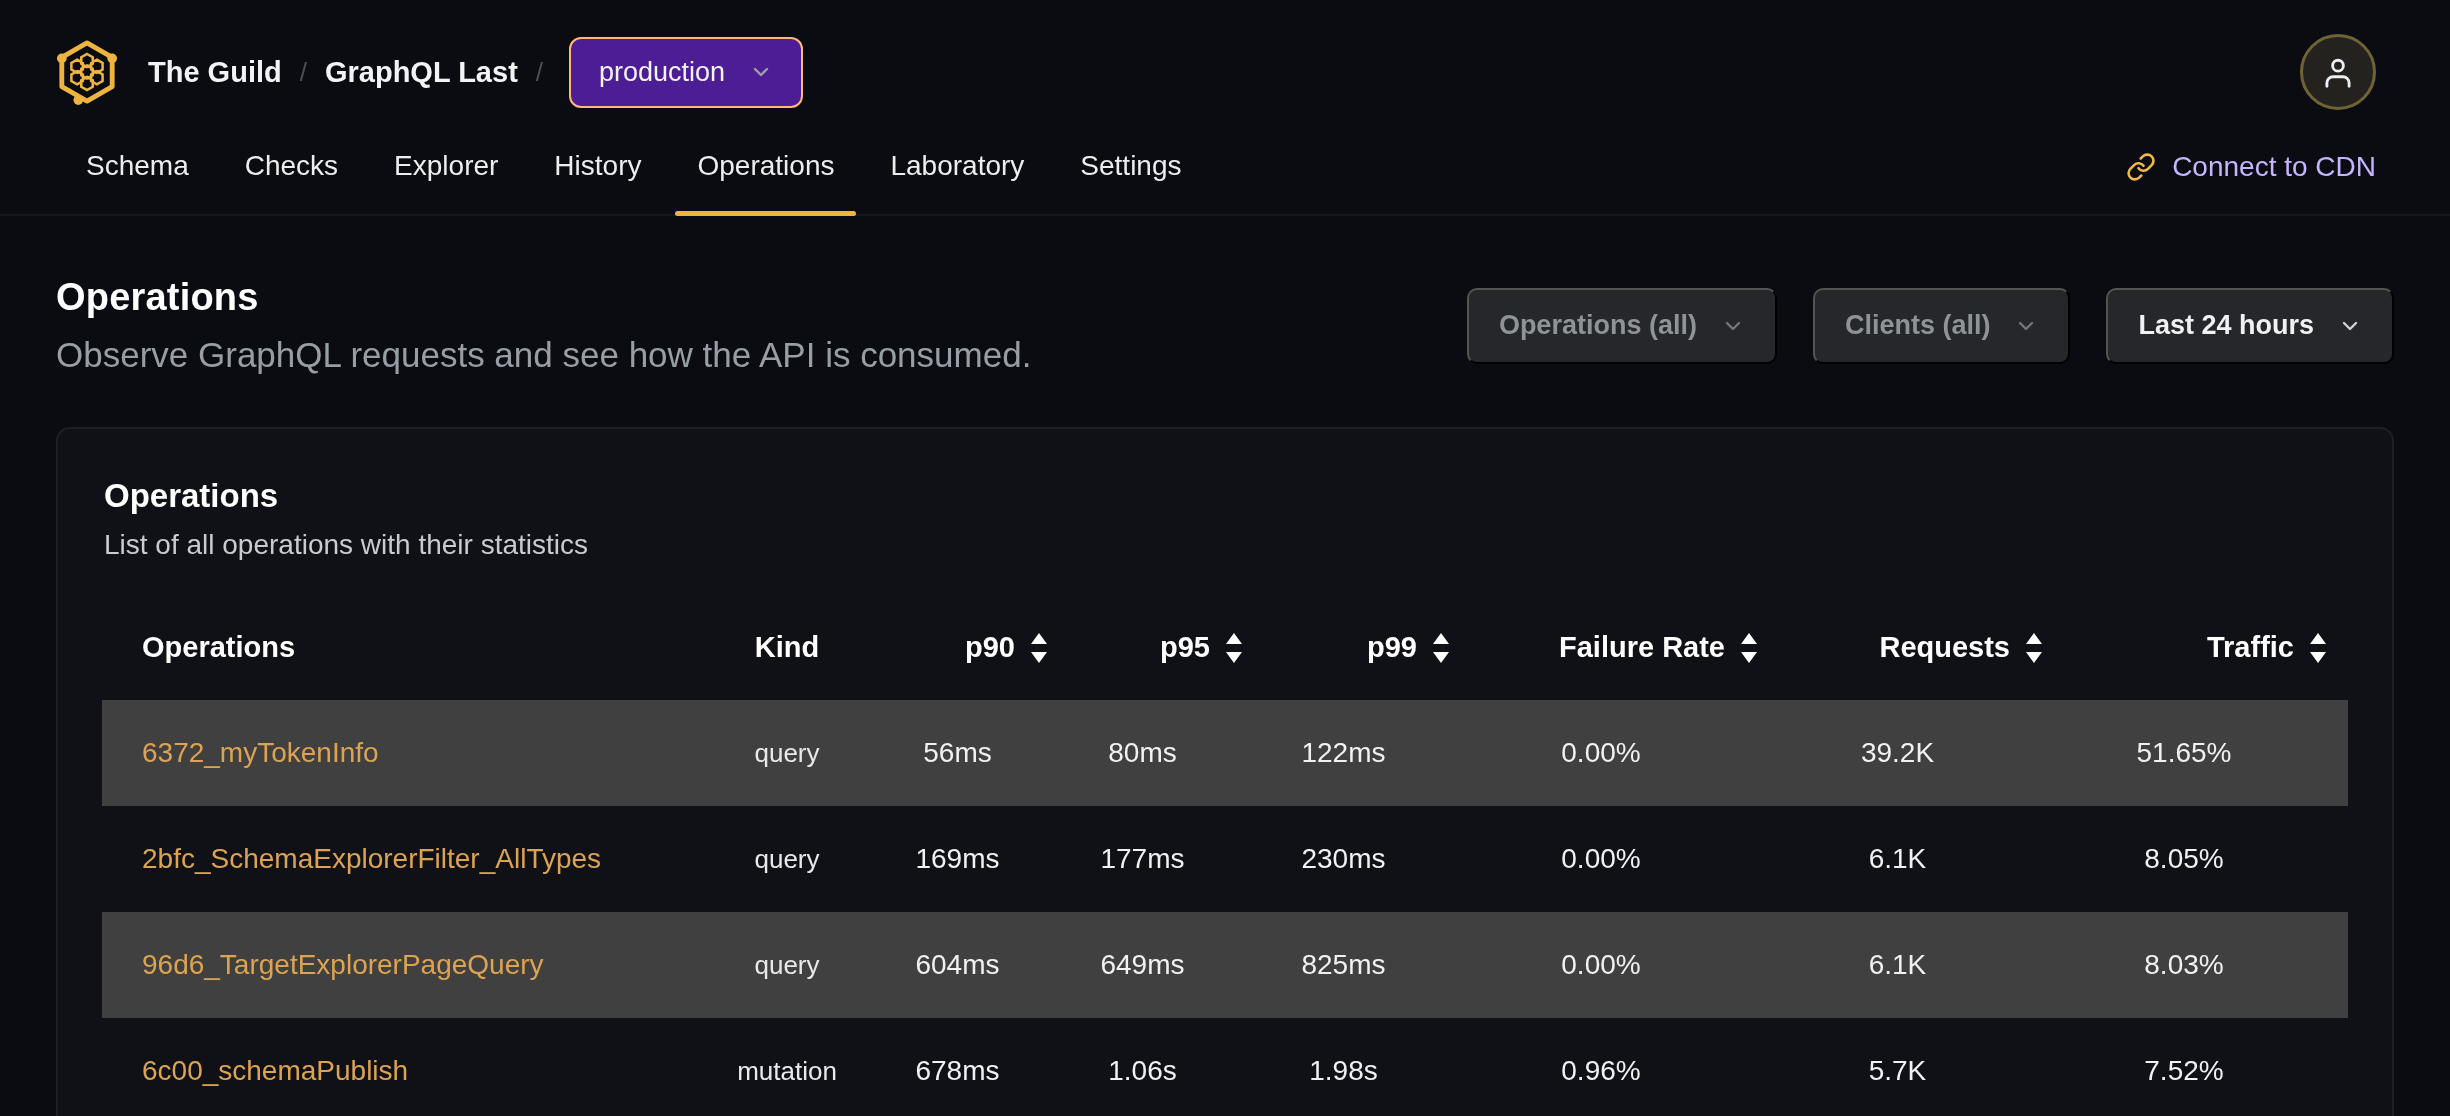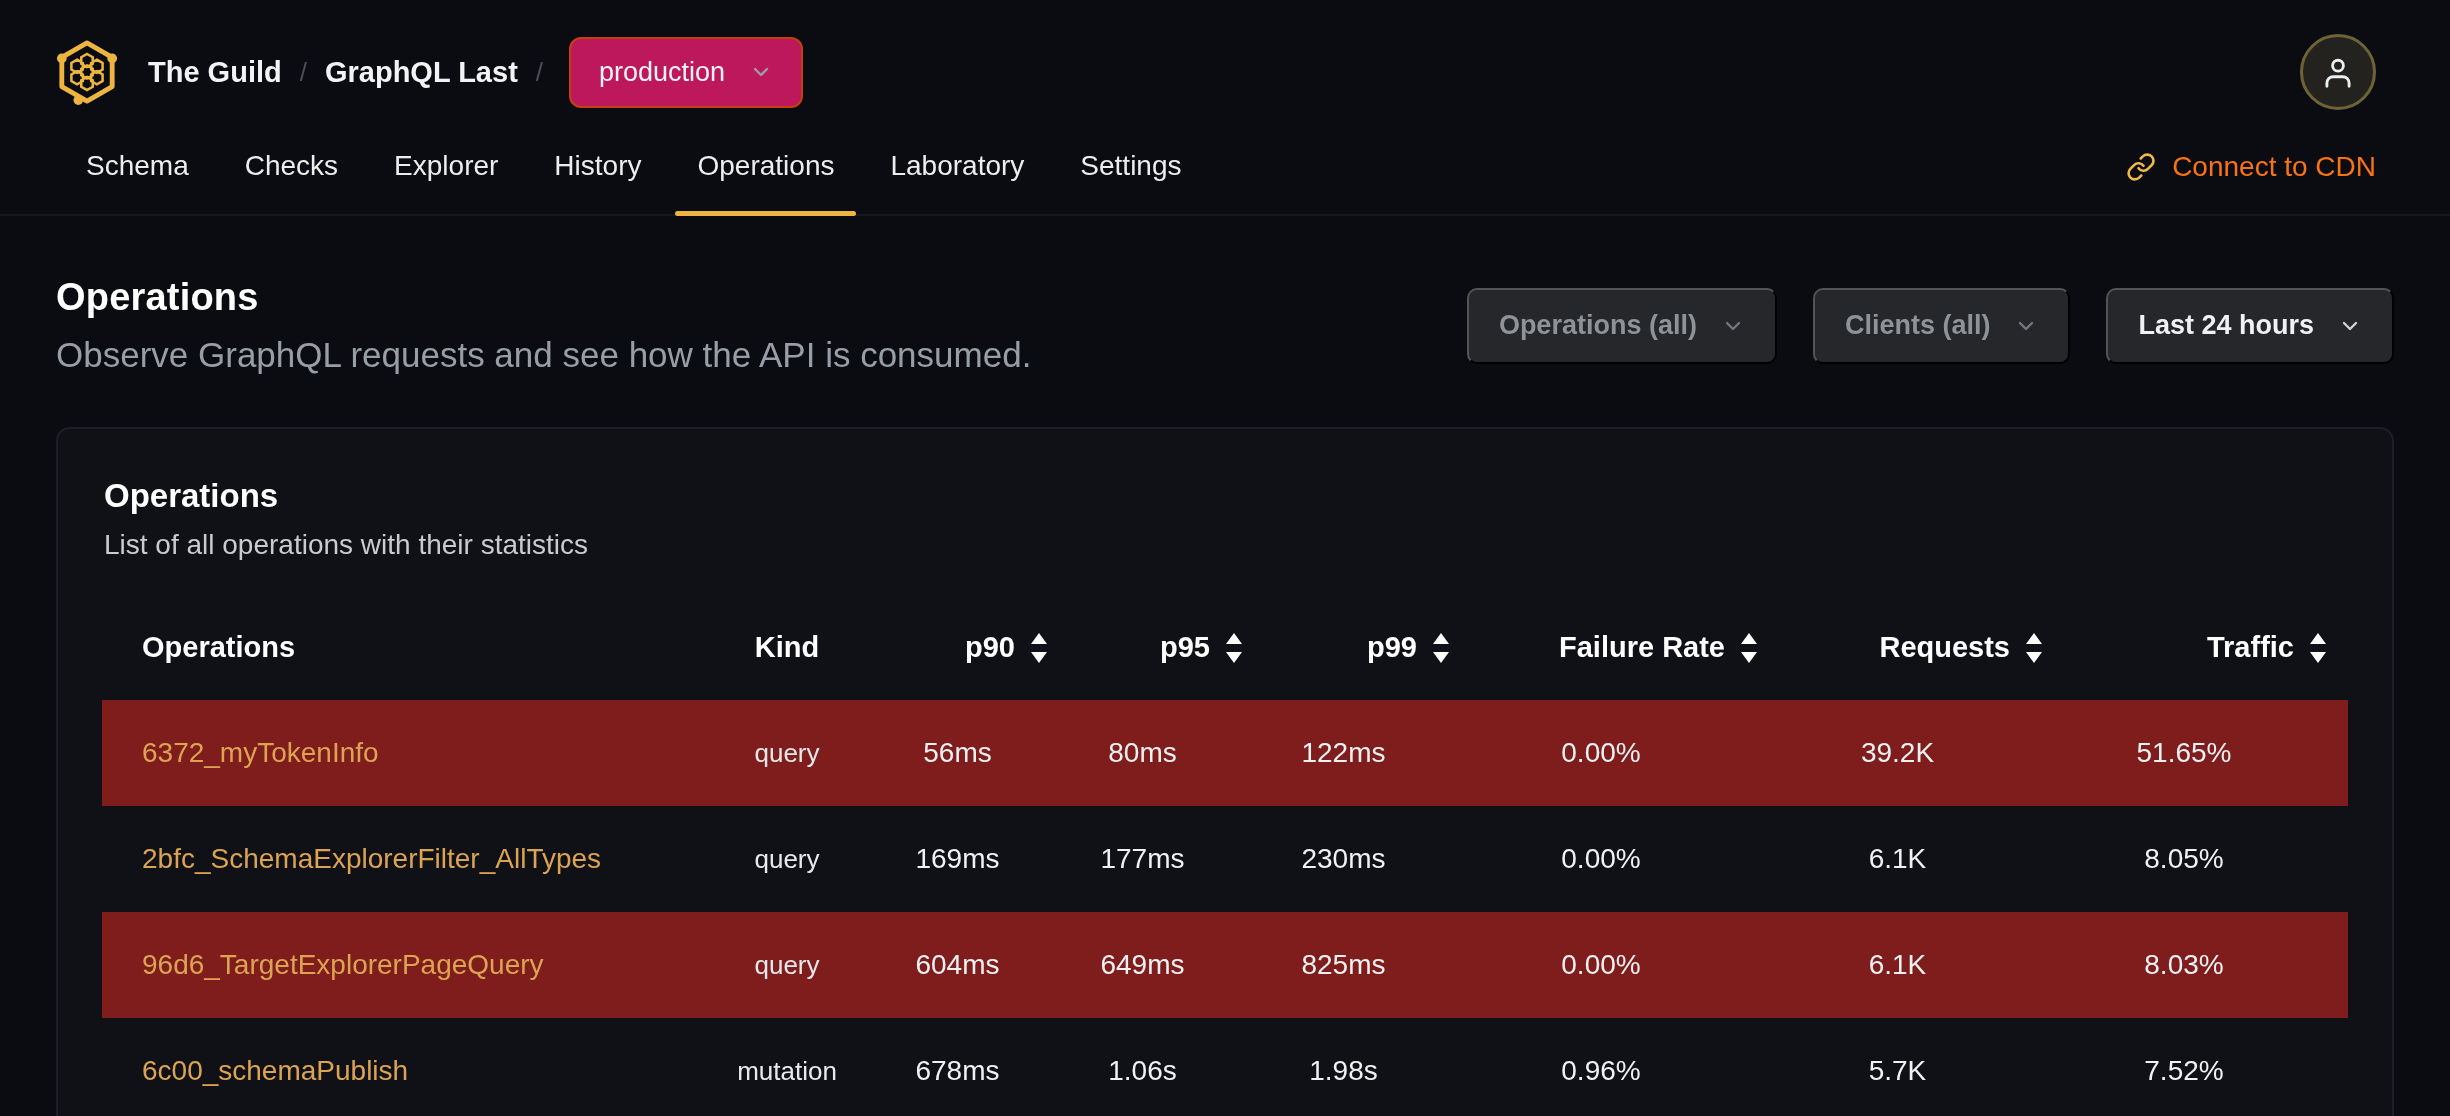--- a/index.html
+++ b/index.html
@@ -10,41 +10,41 @@
     font-family: "Liberation Sans", "DejaVu Sans", sans-serif;
   }
 
   
   .topbar { display: flex; align-items: center; padding: 34px 74px 26px 56px; }
   .logo { flex: 0 0 auto; display: flex; align-items: center; }
   .crumbs { display: flex; align-items: center; gap: 18px; margin-left: 30px; font-size: 29px; font-weight: 600; color: #f2f3f5; }
   .crumb-sep { color: #4a4f58; font-weight: 400; font-size: 26px; }
   .target-btn {
     margin-left: 26px; display: flex; align-items: center; gap: 24px;
-    background: #be185d; border: 2px solid #c2410c; border-radius: 12px;
+    background: #4c1d95; border: 2px solid #fdba74; border-radius: 12px;
     padding: 18px 28px; font-size: 27px; font-weight: 500; color: #f2f3f5; cursor: pointer;
   }
   .chev { color: #9aa0a6; display: inline-flex; }
   .avatar {
     margin-left: auto; width: 76px; height: 76px; border-radius: 50%;
     background: #23221e; border: 3px solid #6f6234;
     display: flex; align-items: center; justify-content: center; cursor: pointer;
   }
 
   
   .nav { display: flex; align-items: stretch; padding: 0 74px 0 58px; border-bottom: 2px solid #15171d; }
   .tab {
     position: relative; font-size: 28px; color: #eceded; padding: 14px 28px 32px;
     cursor: pointer; white-space: nowrap;
   }
   .tab.active::after {
     content: ""; position: absolute; left: 6px; right: 6px; bottom: -2px;
     height: 5px; background: #efb440; border-radius: 3px;
   }
-  .cdn-link { margin-left: auto; display: flex; align-items: center; gap: 16px; color: #f97316; font-size: 28px; padding-bottom: 16px; cursor: pointer; }
+  .cdn-link { margin-left: auto; display: flex; align-items: center; gap: 16px; color: #c4b5fd; font-size: 28px; padding-bottom: 16px; cursor: pointer; }
 
   
   .page-head { display: flex; align-items: center; justify-content: space-between; padding: 60px 56px 0; }
   .page-title { font-size: 38px; font-weight: 700; color: #ffffff; letter-spacing: 0.2px; }
   .page-sub { margin-top: 16px; font-size: 35px; color: #989ea5; }
   .filters { display: flex; gap: 36px; }
   .filter-btn {
     height: 76px; padding: 0 30px; border-radius: 10px; background: #26272b;
     display: flex; align-items: center; gap: 24px; font-size: 27px; font-weight: 600;
     color: #f0f1f2; cursor: pointer;
@@ -68,21 +68,21 @@
   th { font-size: 29px; font-weight: 700; color: #ffffff; padding: 30px 0 36px; }
   .th-op { text-align: left; padding-left: 40px; }
   .th-kind { text-align: center; }
   .th-num { cursor: pointer; }
   .th-flex { display: flex; align-items: center; justify-content: flex-end; gap: 16px; }
   .sort { display: inline-flex; flex-direction: column; gap: 8px; }
   .tri { width: 0; height: 0; border-left: 8px solid transparent; border-right: 8px solid transparent; }
   .tri.up { border-bottom: 11px solid #ffffff; }
   .tri.down { border-top: 11px solid #ffffff; }
   tbody tr { height: 106px; }
-  tbody tr.striped { background: #7f1d1d; }
+  tbody tr.striped { background: #404040; }
   td { font-size: 28px; color: #f0f1f3; }
   td.name { padding-left: 40px; }
   .op-link { color: #dca452; text-decoration: none; cursor: pointer; }
   td.kind { text-align: center; font-size: 26px; color: #e8e9ea; }
   td.num { text-align: center; padding-right: 4px; }
   td.traf, th.th-traf .th-flex { padding-right: 22px; }
 
   svg { display: block; }
 </style>
 </head>

